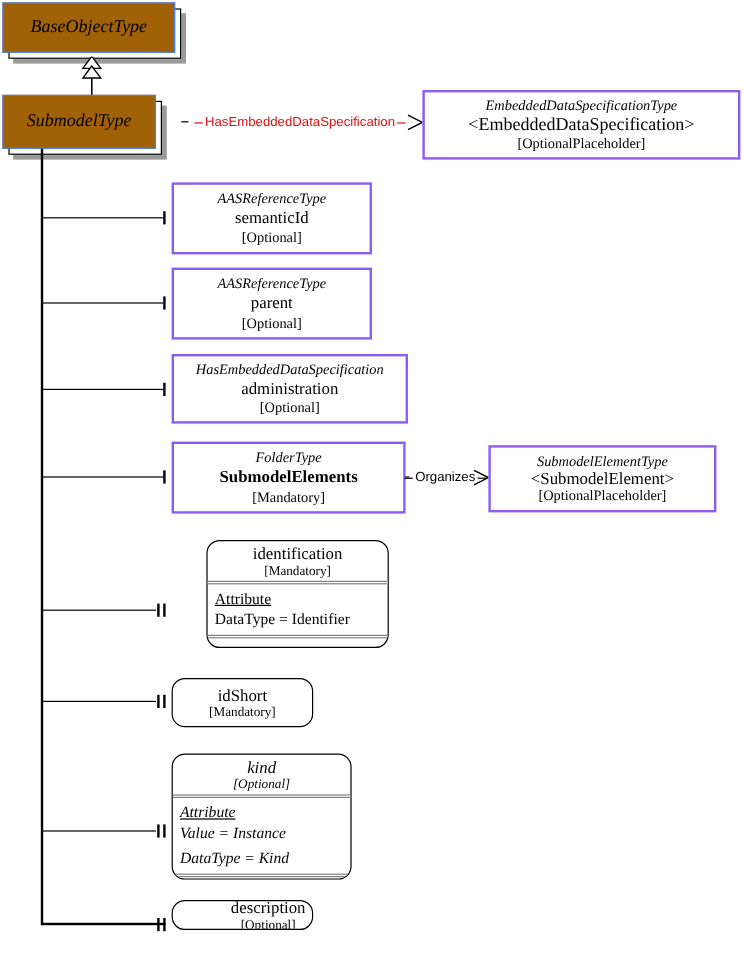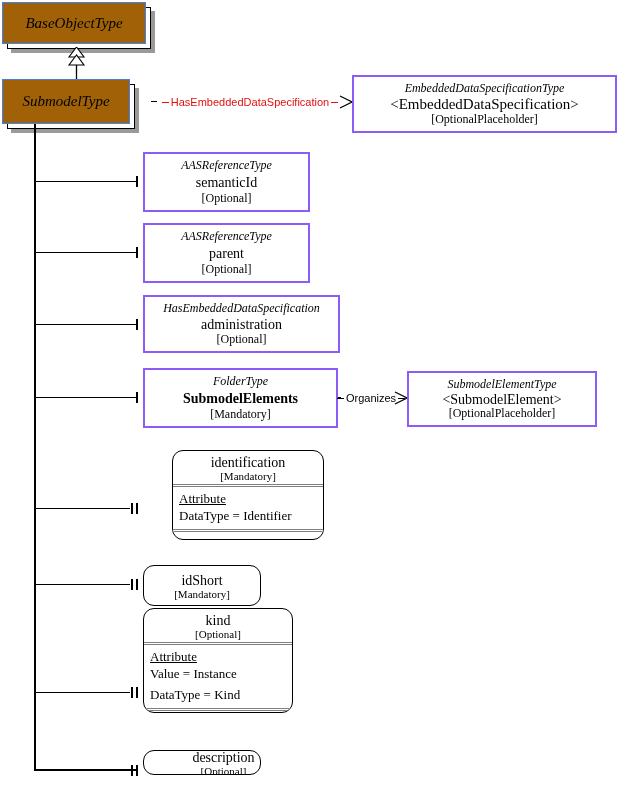--- a/index.html
+++ b/index.html
@@ -28,21 +28,21 @@
   #n-parent{left:143px;top:223px;width:167px;height:60px;}
   #n-admin{left:143px;top:295px;width:197px;height:58px;}
   #n-smelems{left:143px;top:368px;width:195px;height:60px;}
   #n-smelem{left:407px;top:371px;width:190px;height:56px;}
   
   .roundbox{position:absolute;box-sizing:border-box;background:#fff;border:1px solid #000;border-radius:11px;
     display:flex;flex-direction:column;overflow:hidden;}
   .roundbox.simple{justify-content:center;}
   #n-ident{left:143px;top:450px;width:152px;height:90px;margin-left:29px;}
   #n-idshort{left:143px;top:565px;width:118px;height:41px;}
-  #n-kind{left:143px;top:608px;width:150px;height:105px;}
+  #n-kind{left:143px;top:628px;width:150px;height:105px;font-style:italic;}
   #n-desc{left:143px;top:750px;width:118px;height:25px;padding-left:43px;}
   .rb-head{text-align:center;padding-top:4px;padding-bottom:2px;}
   .rb-name{font-size:14px;line-height:15px;}
   .rb-mod{font-size:11px;line-height:12px;}
   .rb-attrs{padding:3px 6px 5px;font-size:13px;line-height:17px;text-align:left;}
   .attr-h{text-decoration:underline;}
   .attr-gap{height:4px;}
   .rb-foot{flex:1;}
   .divider{height:1px;border-top:1px solid #808080;border-bottom:1px solid #808080;background:#fff;}
   

